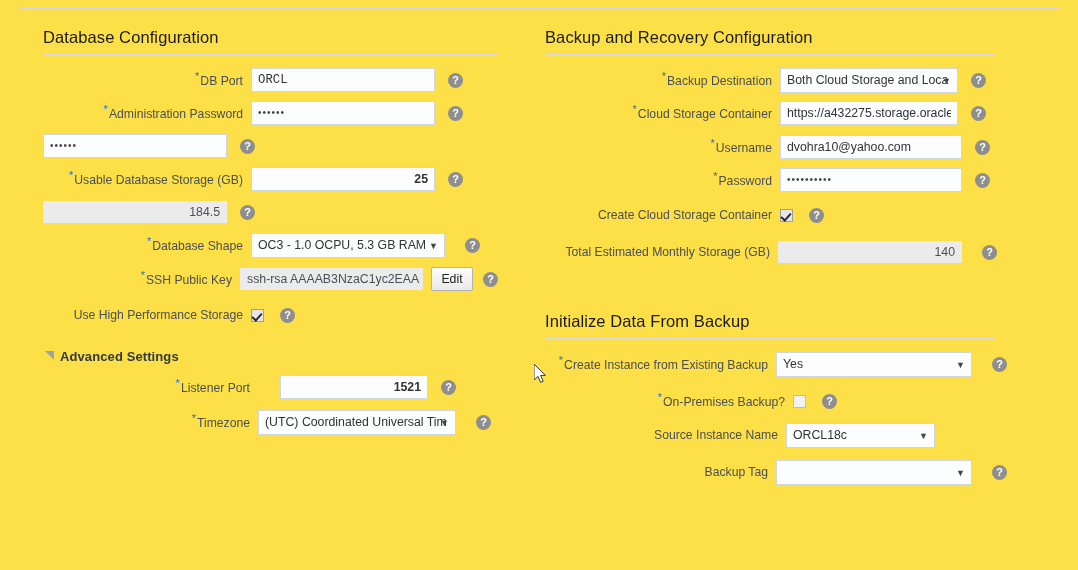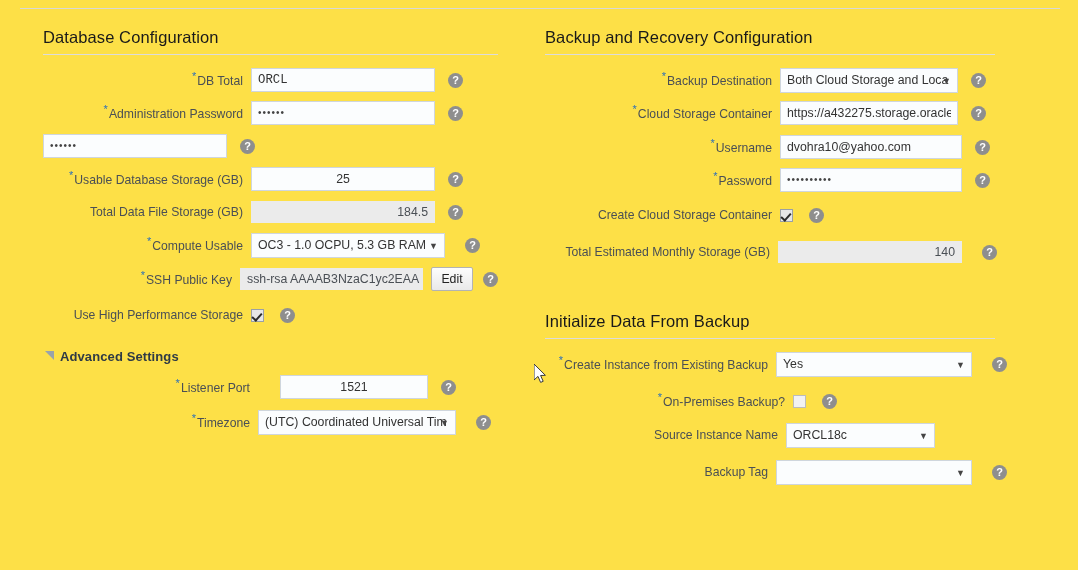--- a/index.html
+++ b/index.html
@@ -82,21 +82,21 @@
     height: 24px;
     border: 1px solid #cfd6dd;
     background: #fbfdfe;
     font-family: "Liberation Sans", sans-serif;
     font-size: 12.3px;
     color: #333;
     padding: 0 6px;
     outline: none;
     line-height: 22px;
   }
-  input.txt.right, .txtbox.right { text-align: center; }
+  input.txt.right, .txtbox.right { text-align: right; font-weight: bold; }
 
   .ro {
     box-sizing: border-box;
     height: 22px;
     background: #ebebeb;
     border: none;
     font-size: 12.3px;
     color: #4a4f55;
     padding: 0 7px;
     line-height: 22px;
@@ -222,21 +222,21 @@
 
   <div class="top-rule"></div>
 
   <div class="panel panel-left">
 
     <div class="section-title">Database Configuration</div>
     <div class="section-rule"></div>
 
     <div class="row">
       <div class="label">
-        <span class="req">*</span><span>DB Total</span>
+        <span class="req">*</span><span>DB Port</span>
       </div>
       <div class="field">
         <input class="txt" style="width: 184px; font-family: Liberation Mono, monospace;" value="ORCL">
         <span class="gap13"></span>
         <span class="help">?</span>
       </div>
     </div>
 
     <div class="row">
       <div class="label">
@@ -262,31 +262,30 @@
         <span class="req">*</span><span>Usable Database Storage (GB)</span>
       </div>
       <div class="field">
         <input class="txt right" style="width: 184px;" value="25">
         <span class="gap13"></span>
         <span class="help">?</span>
       </div>
     </div>
 
     <div class="row">
-      <div class="label">Total Data File Storage (GB)</div>
       <div class="field">
         <div class="ro right" style="width:184px">184.5</div>
         <span class="gap13"></span>
         <span class="help">?</span>
       </div>
     </div>
 
     <div class="row" style="margin-bottom:10px">
       <div class="label">
-        <span class="req">*</span><span>Compute Usable</span>
+        <span class="req">*</span><span>Database Shape</span>
       </div>
       <div class="field">
         <div class="sel" style="width:194px">
           <span>OC3 - 1.0 OCPU, 5.3 GB RAM</span>
           <span class="caret">▼</span>
         </div>
         <span class="gap20"></span>
         <span class="help">?</span>
       </div>
     </div>

